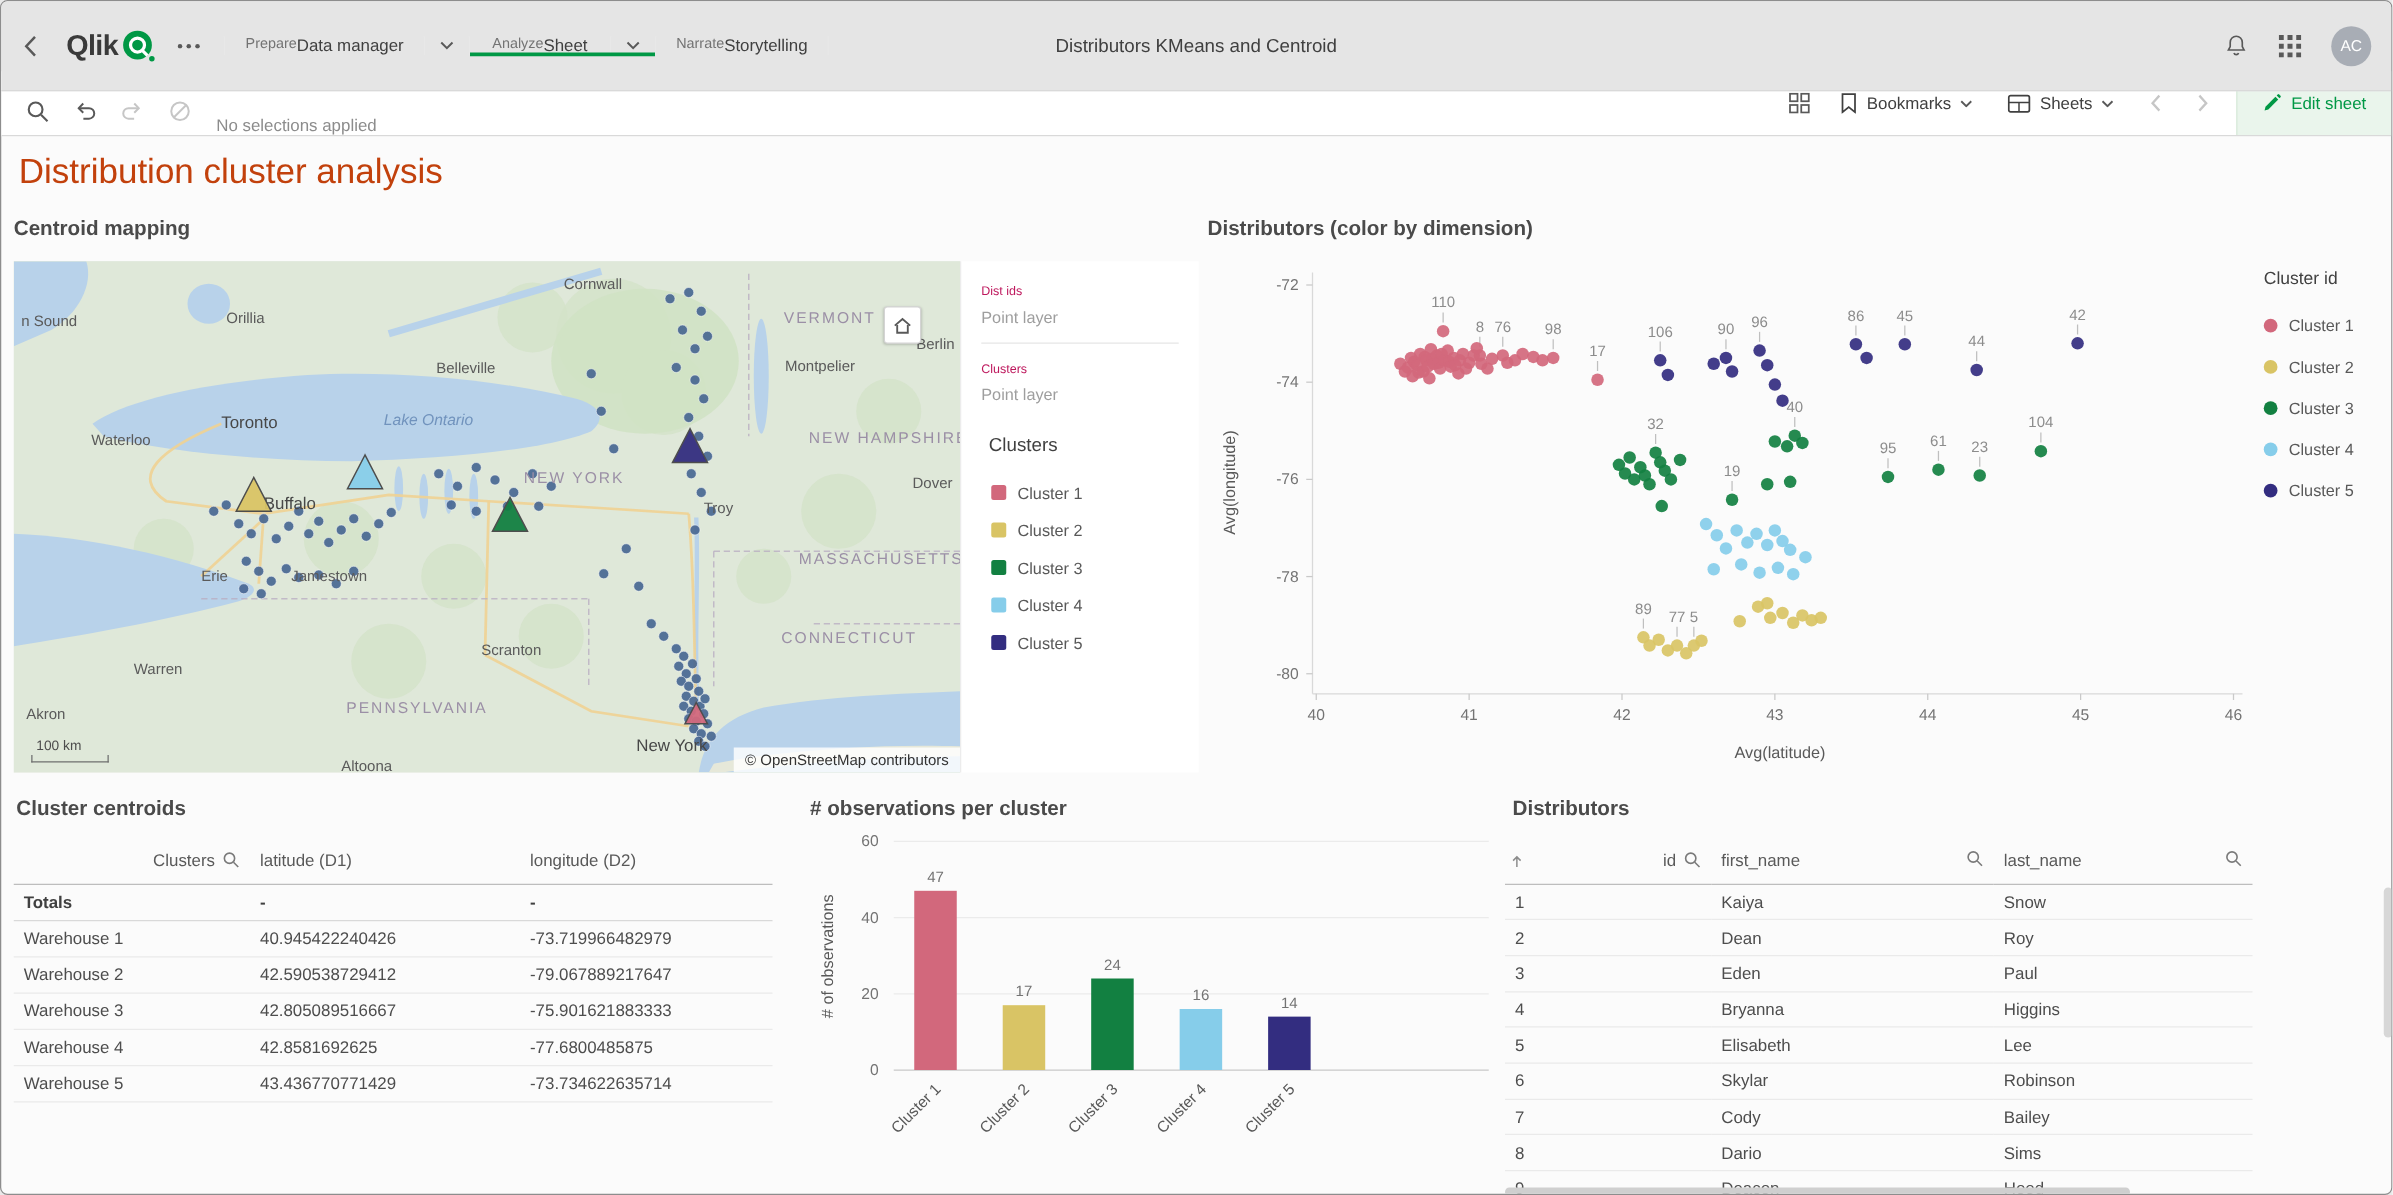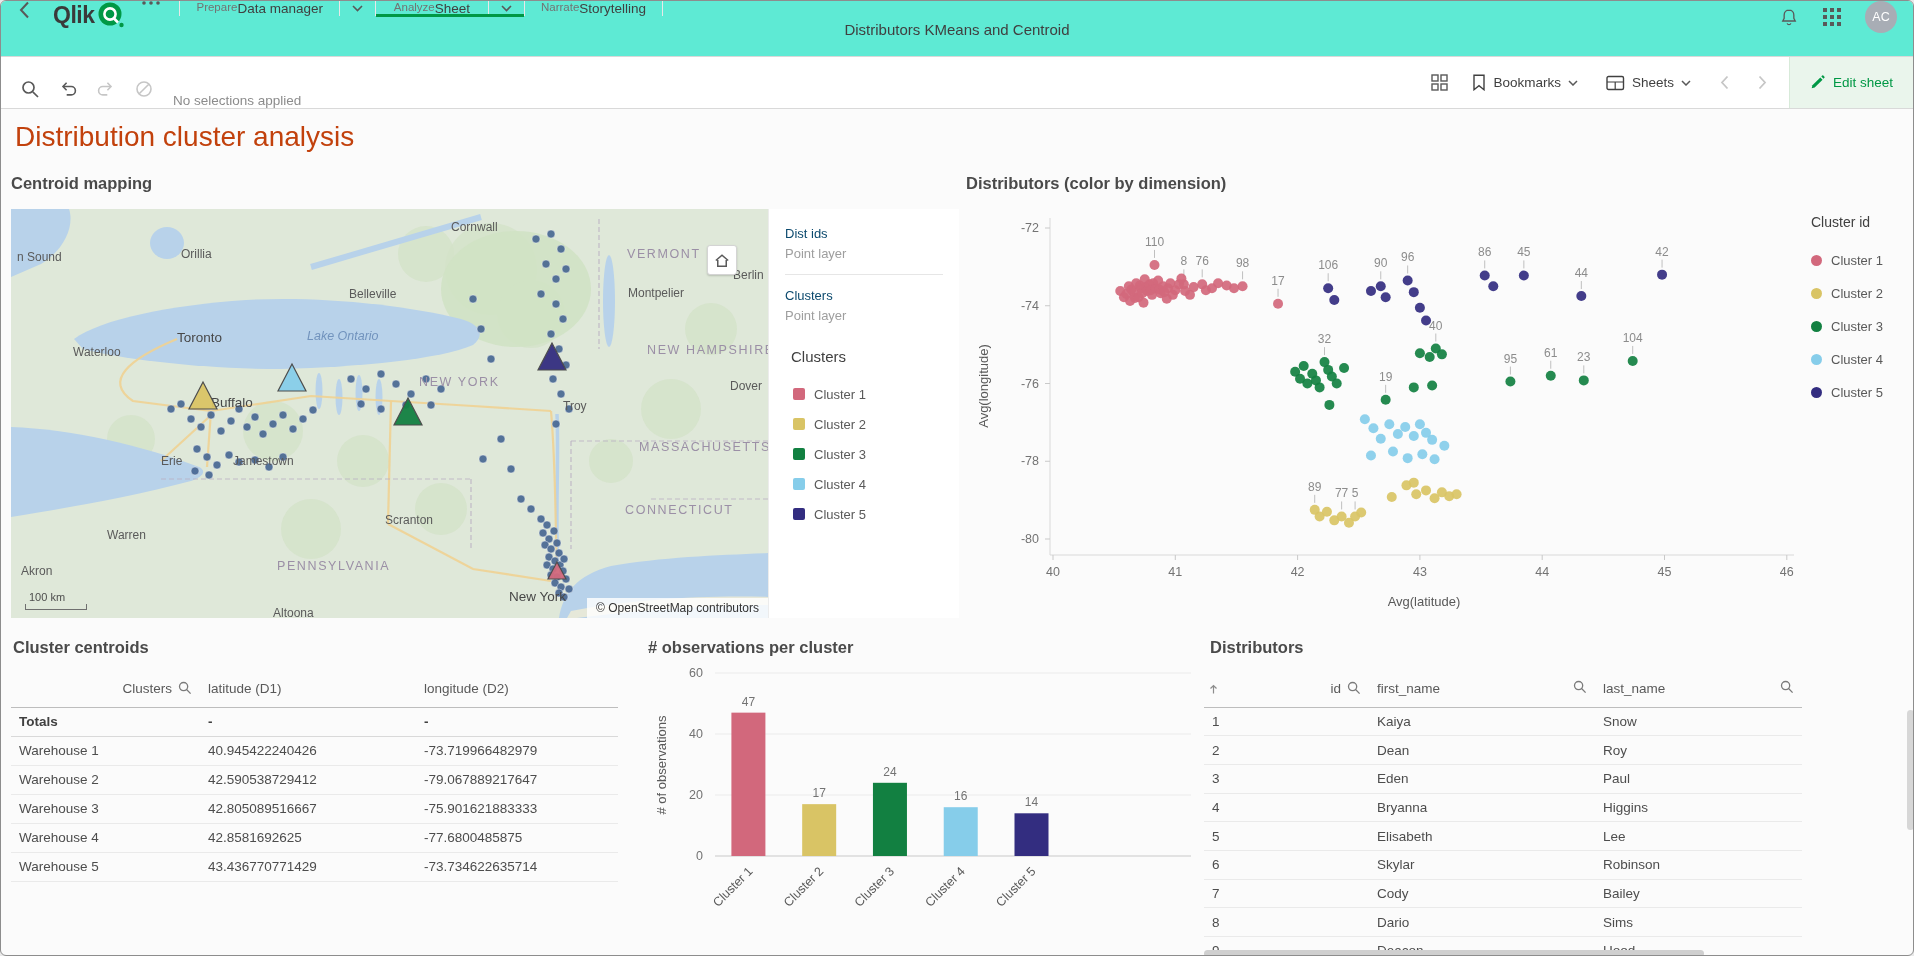--- a/index.html
+++ b/index.html
@@ -1,21 +1,21 @@
 <!DOCTYPE html>
 <html><head>
 <meta charset="utf-8">
 <style>
 *{margin:0;padding:0;box-sizing:border-box}
 html,body{width:1914px;height:956px}
 body{font-family:"Liberation Sans","DejaVu Sans",sans-serif;background:#e9e9e9}
 #app{position:relative;width:1914px;height:956px;background:#fbfbfb;border:1px solid #8d8d8d;border-radius:6px;overflow:hidden}
 button{background:none;border:none;font-family:inherit;cursor:pointer;padding:0}
 
-.topbar{position:absolute;top:0;left:0;right:0;height:56px;background:#5eead4;border-bottom:1px solid #d9d9d9;display:flex;align-items:flex-start;z-index:30}
+.topbar{position:absolute;top:0;left:0;right:0;height:72px;background:#e5e5e5;border-bottom:1px solid #d9d9d9;display:flex;align-items:center;z-index:30}
 .back{width:46px;display:flex;align-items:center;justify-content:center;color:#595959}
 .logo{display:flex;align-items:center;gap:3px;padding:0 6px;cursor:pointer}
 .logo-text{font-size:23px;font-weight:bold;color:#3a3a3a;letter-spacing:-.5px}
 .more{width:40px;color:#595959;display:flex;align-items:center;justify-content:center}
 .nav{display:flex;align-items:stretch;margin-left:8px}
 .nav-item{position:relative;display:flex;align-items:stretch;border-left:1px solid #e8e8e8;cursor:pointer}
 .nav-item:last-child{border-right:1px solid #e8e8e8}
 .nav-labels{display:flex;flex-direction:row;justify-content:center;padding:0 16px;min-width:112px}
 .nav-small{font-size:11.5px;color:#737373;margin-bottom:3px}
 .nav-value{font-size:13.5px;color:#404040}
@@ -43,21 +43,21 @@
 .ml-city{fill:#5a5a5a;font-size:12px}
 .ml-citylg{fill:#474747;font-size:13.5px}
 .ml-state{fill:#9b8fa6;font-size:12.5px;letter-spacing:1.6px}
 .ml-water{fill:#7193bd;font-size:12.5px;font-style:italic}
 .map-home{position:absolute;right:31px;top:36px;width:30px;height:30px;background:#fff;border:1px solid #d4d4d4;border-radius:3px;display:flex;align-items:center;justify-content:center;box-shadow:0 1px 2px rgba(0,0,0,.18)}
 .map-scale{position:absolute;left:14px;bottom:8px}
 .map-scale-label{font-size:11px;color:#4d4d4d;margin:0 0 1px 4px}
 .map-scale-bar{width:62px;height:6px;border:1px solid #6f6f6f;border-top:none}
 .map-attr{position:absolute;right:0;bottom:0;background:rgba(255,255,255,.82);font-size:12px;color:#333;padding:3px 9px;white-space:nowrap;cursor:pointer}
 #map-legend{position:absolute;left:767px;top:208px;width:191px;height:409px;background:#fff;border-left:1px solid #ececec;padding:14px 0 0 16px}
-.ml-layer-title{font-size:13px;color:#0c4a6e;line-height:21px}
+.ml-layer-title{font-size:10px;color:#be185d;line-height:21px}
 .ml-layer-sub{font-size:13px;color:#9e9e9e;line-height:20px}
 .ml-divider{height:1px;background:#e6e6e6;margin:10px 16px 10px 0}
 .ml-section{font-size:15px;color:#404040;margin:22px 0 14px 6px}
 .ml-item{display:flex;align-items:center;gap:9px;height:30px;padding-left:8px;cursor:pointer}
 .ml-swatch{width:12px;height:12px;border-radius:2px;flex:none}
 .ml-item-label{font-size:13px;color:#595959}
 
 #scatter{position:absolute;left:965px;top:173px;width:949px;height:449px}
 #scatter-svg{position:absolute;left:0;top:0}
 #scatter-svg text{font-family:inherit}

